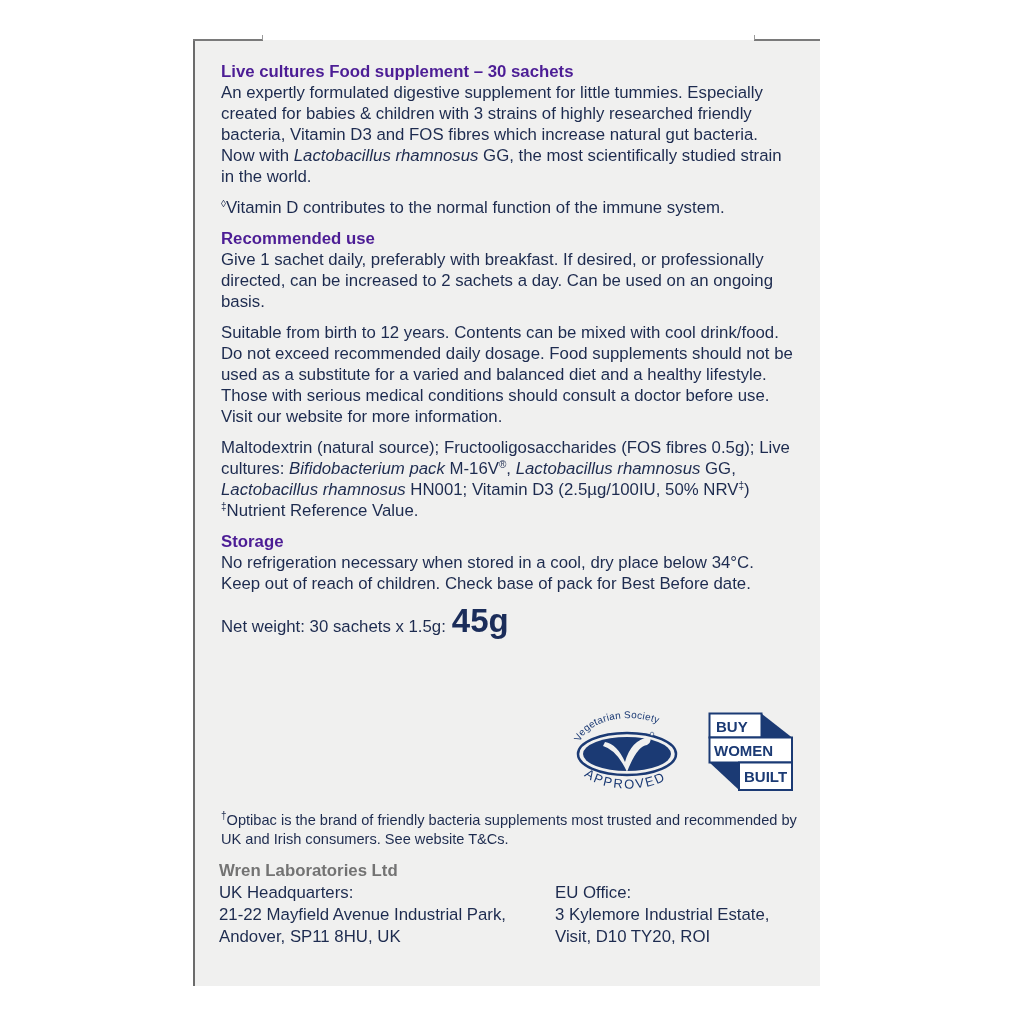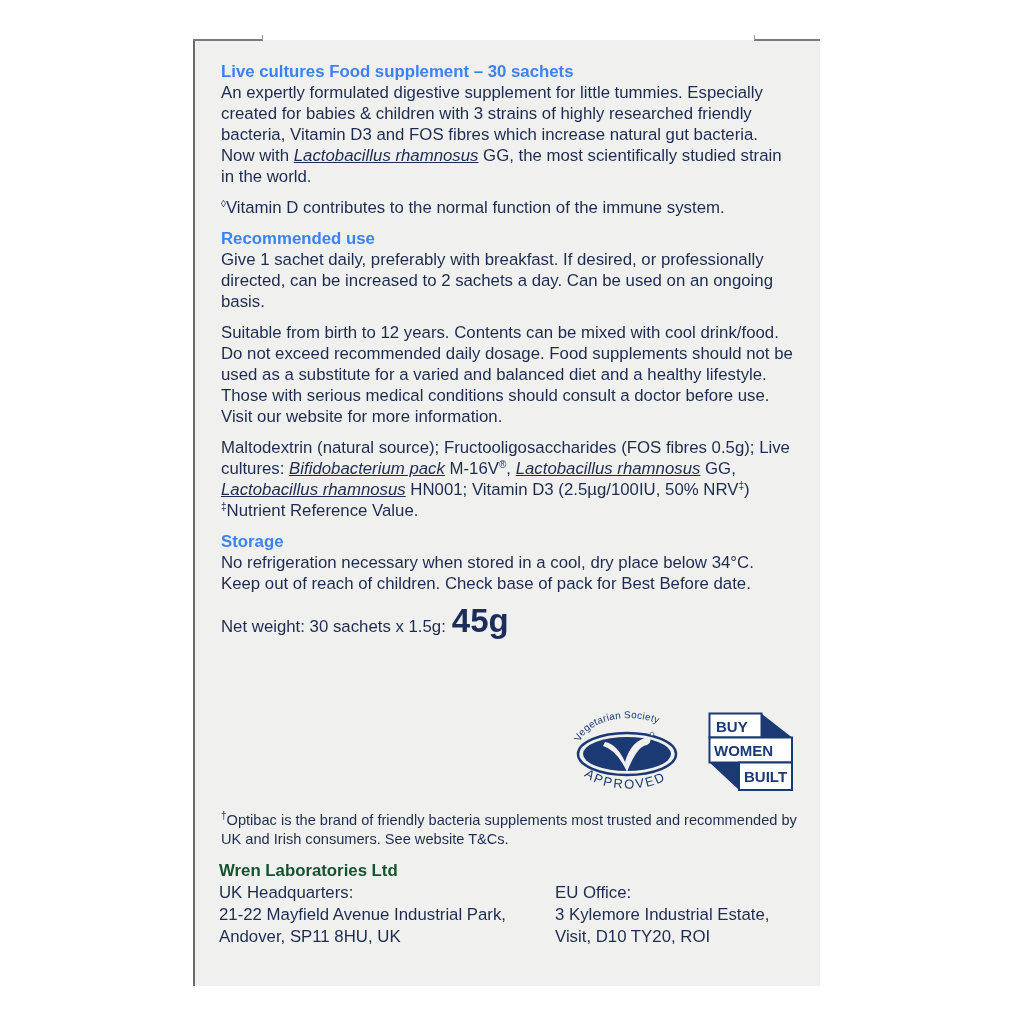--- a/index.html
+++ b/index.html
@@ -61,32 +61,32 @@
       position: absolute;
       left: 221px;
       top: 61px;
       width: 575px;
       font-size: 16.8px;
       line-height: 21px;
       color: #1d2b4f;
     }
     .h {
       font-weight: bold;
-      color: #3b82f6;
+      color: #4c1d95;
       display: block;
     }
     p { margin: 0; }
     .block { margin-bottom: 10px; }
     .block-tight { margin-bottom: 11px; }
     sup {
       font-size: 10px;
       line-height: 0;
       vertical-align: 6px;
     }
-    i { font-style: italic; text-decoration: underline; }
+    i { font-style: italic; }
     .netweight {
       margin-top: 16px;
       display: flex;
       align-items: baseline;
     }
     .netweight .big {
       font-weight: bold;
       font-size: 33px;
       color: #1b2d5a;
       margin-left: 6px;
@@ -124,21 +124,21 @@
     .company {
       position: absolute;
       left: 219px;
       top: 860px;
       width: 590px;
       font-size: 16.8px;
       line-height: 22px;
     }
     .company .name {
       font-weight: bold;
-      color: #14532d;
+      color: #737373;
     }
     .addr {
       display: flex;
     }
     .addr .col1 { width: 336px; }
     .addr .col2 { width: 250px; }
   </style>
 </head>
 <body>
 

